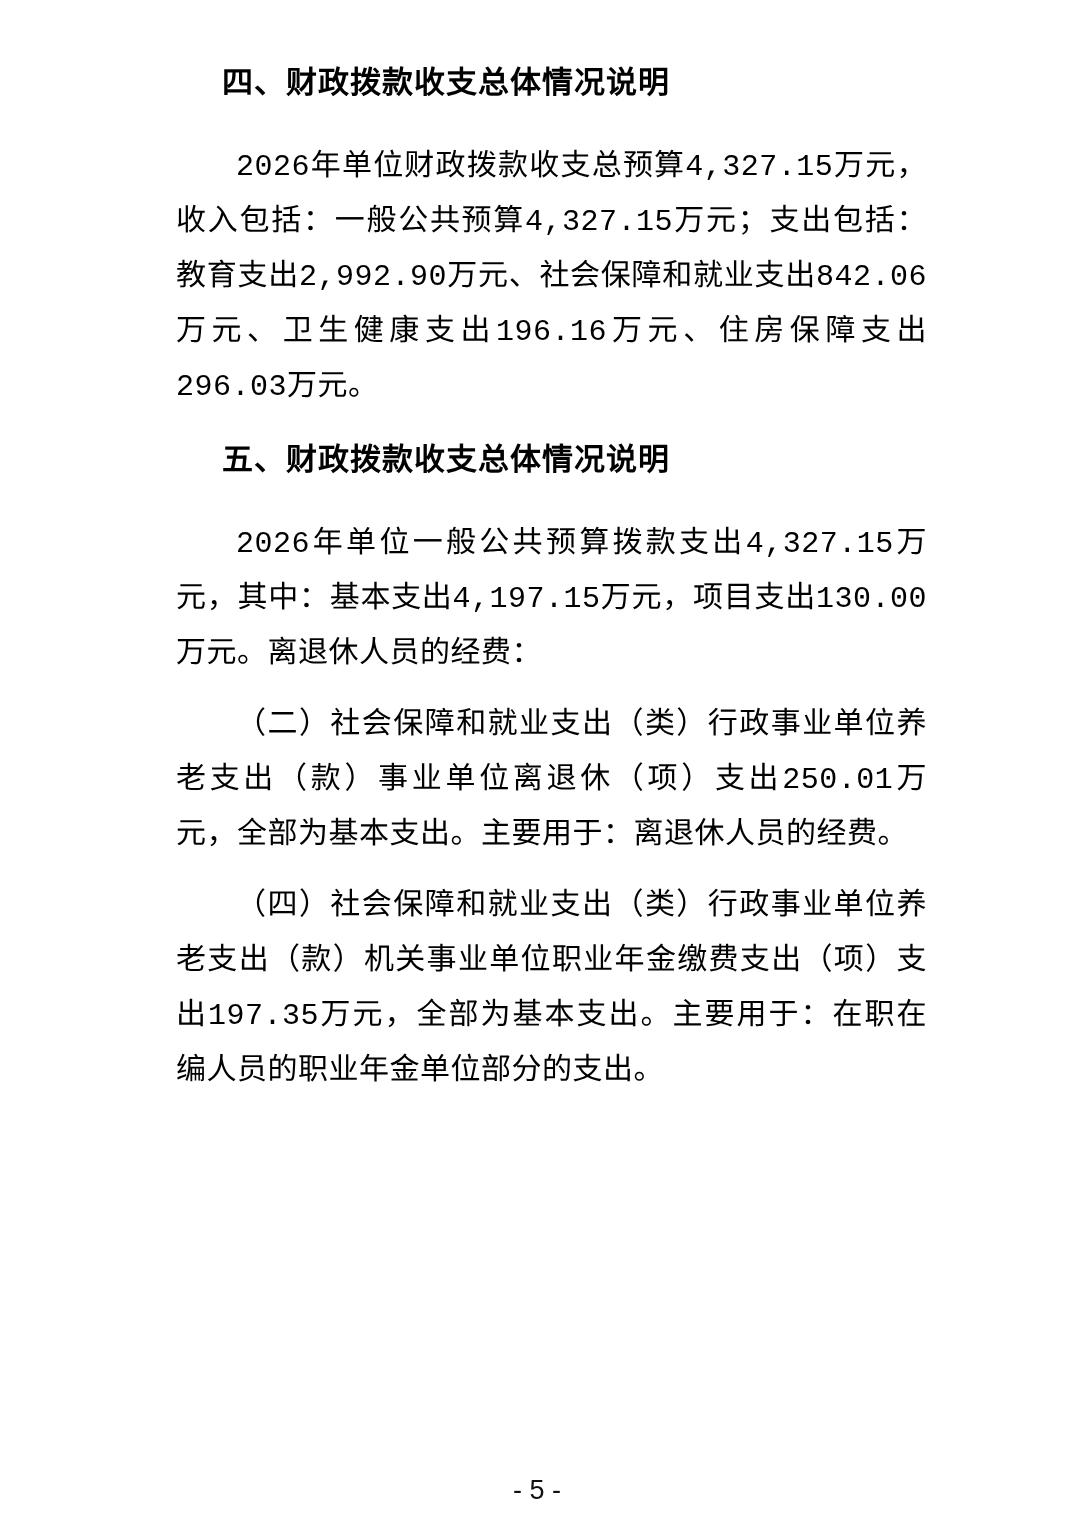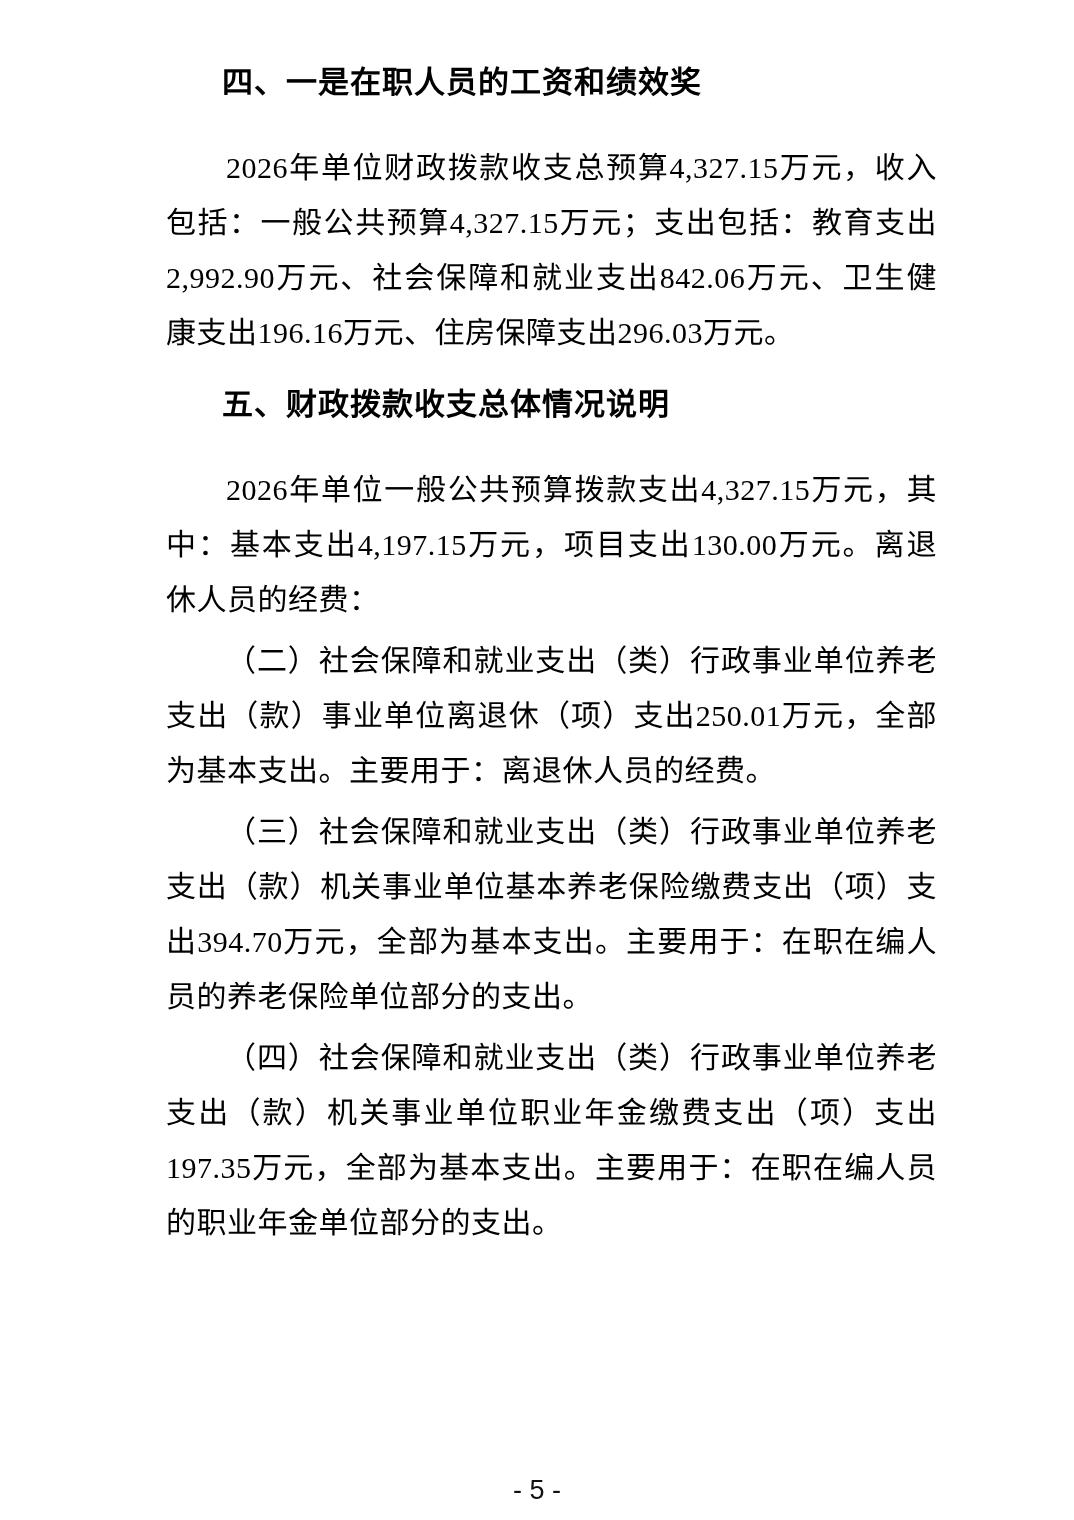--- a/index.html
+++ b/index.html
@@ -24,55 +24,54 @@
     font-size: 31px;
     line-height: 42px;
     text-indent: 2em;
     letter-spacing: 1px;
     margin: 0 0 36px 0;
   }
   .section-heading.second {
     margin-top: 24px;
   }
   .body-para {
-    font-family: Liberation Serif, serif;
+    font-family: Liberation Mono, monospace;
     font-size: 30px;
     line-height: 55px;
     text-align: justify;
     text-justify: inter-character;
     text-indent: 2em;
     letter-spacing: 0.5px;
-    margin: 6px;
+    margin: 16px;
   }
   .page-footer {
     position: absolute;
     left: 0;
     bottom: 14px;
     width: 100%;
     text-align: center;
     font-family: "Liberation Sans", "DejaVu Sans", sans-serif;
     font-size: 27px;
     color: #111111;
   }
 </style>
 </head>
 <body>
 
 <div class="page">
 
-  <h2 class="section-heading">四、一是在职人员的工资和绩效奖</h2>
+  <h2 class="section-heading">四、财政拨款收支总体情况说明</h2>
 
   <p class="body-para">2026年单位财政拨款收支总预算4,327.15万元，收入包括：一般公共预算4,327.15万元；支出包括：教育支出2,992.90万元、社会保障和就业支出842.06万元、卫生健康支出196.16万元、住房保障支出296.03万元。</p>
 
   <h2 class="section-heading second">五、财政拨款收支总体情况说明</h2>
 
   <p class="body-para">2026年单位一般公共预算拨款支出4,327.15万元，其中：基本支出4,197.15万元，项目支出130.00万元。离退休人员的经费：</p>
 
 
   <p class="body-para">（二）社会保障和就业支出（类）行政事业单位养老支出（款）事业单位离退休（项）支出250.01万元，全部为基本支出。主要用于：离退休人员的经费。</p>
 
-  <p class="body-para">（三）社会保障和就业支出（类）行政事业单位养老支出（款）机关事业单位基本养老保险缴费支出（项）支出394.70万元，全部为基本支出。主要用于：在职在编人员的养老保险单位部分的支出。</p>
 
   <p class="body-para">（四）社会保障和就业支出（类）行政事业单位养老支出（款）机关事业单位职业年金缴费支出（项）支出197.35万元，全部为基本支出。主要用于：在职在编人员的职业年金单位部分的支出。</p>
 
   <div class="page-footer">- 5 -</div>
 
 </div>
 
 </body></html>

